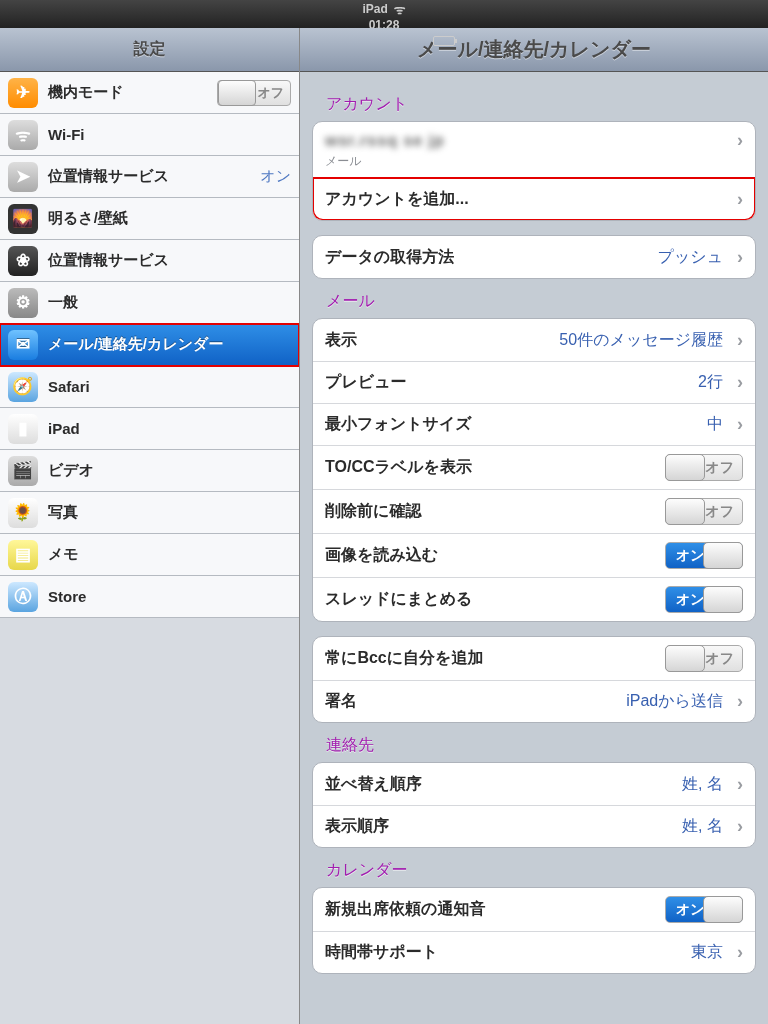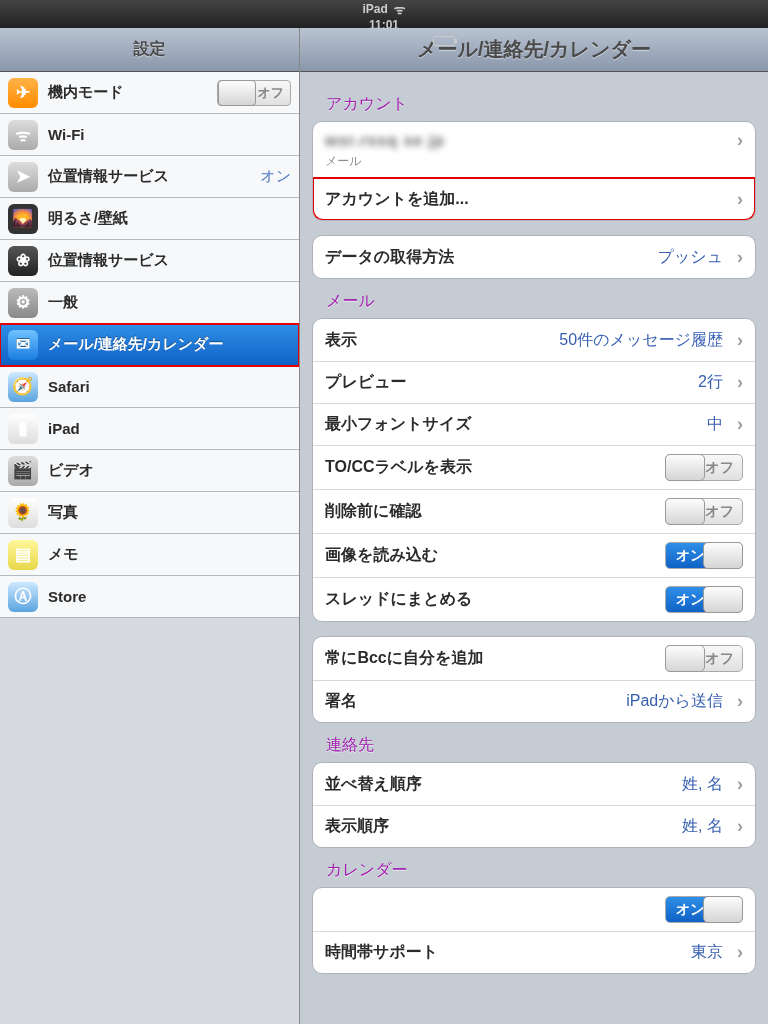--- a/index.html
+++ b/index.html
@@ -62,21 +62,21 @@
 .toggle.on::after { content:""; position:absolute; right:-1px; top:-1px; bottom:-1px; width:38px; background:linear-gradient(#fdfdfd,#d5d5d5); border:1px solid #999; border-radius:5px; }
 </style>
 </head>
 <body>
 
 <div class="status-bar">
   <div class="status-left">
     <span>iPad</span>
     <span class="wifi-ic">ᯤ</span>
   </div>
-  <div class="status-center">11:01</div>
+  <div class="status-center">01:28</div>
   <div class="status-right">
     <span class="lock-ic">🔒</span>
     <span>充電していません</span>
     <span class="batt-ic"></span>
   </div>
 </div>
 
 <div class="app">
   <div class="sidebar">
     <div class="sb-header">設定</div>
@@ -237,20 +237,21 @@
         <div class="row">
           <span>表示順序</span>
           <span class="rv">姓, 名</span>
           <span class="chev">›</span>
         </div>
       </div>
 
       <div class="sec-label">カレンダー</div>
       <div class="group">
         <div class="row">
+          <span>新規出席依頼の通知音</span>
           <span class="toggle on">
               <span>オン</span>
             </span>
         </div>
         <div class="row">
           <span>時間帯サポート</span>
           <span class="rv">東京</span>
           <span class="chev">›</span>
         </div>
       </div>

